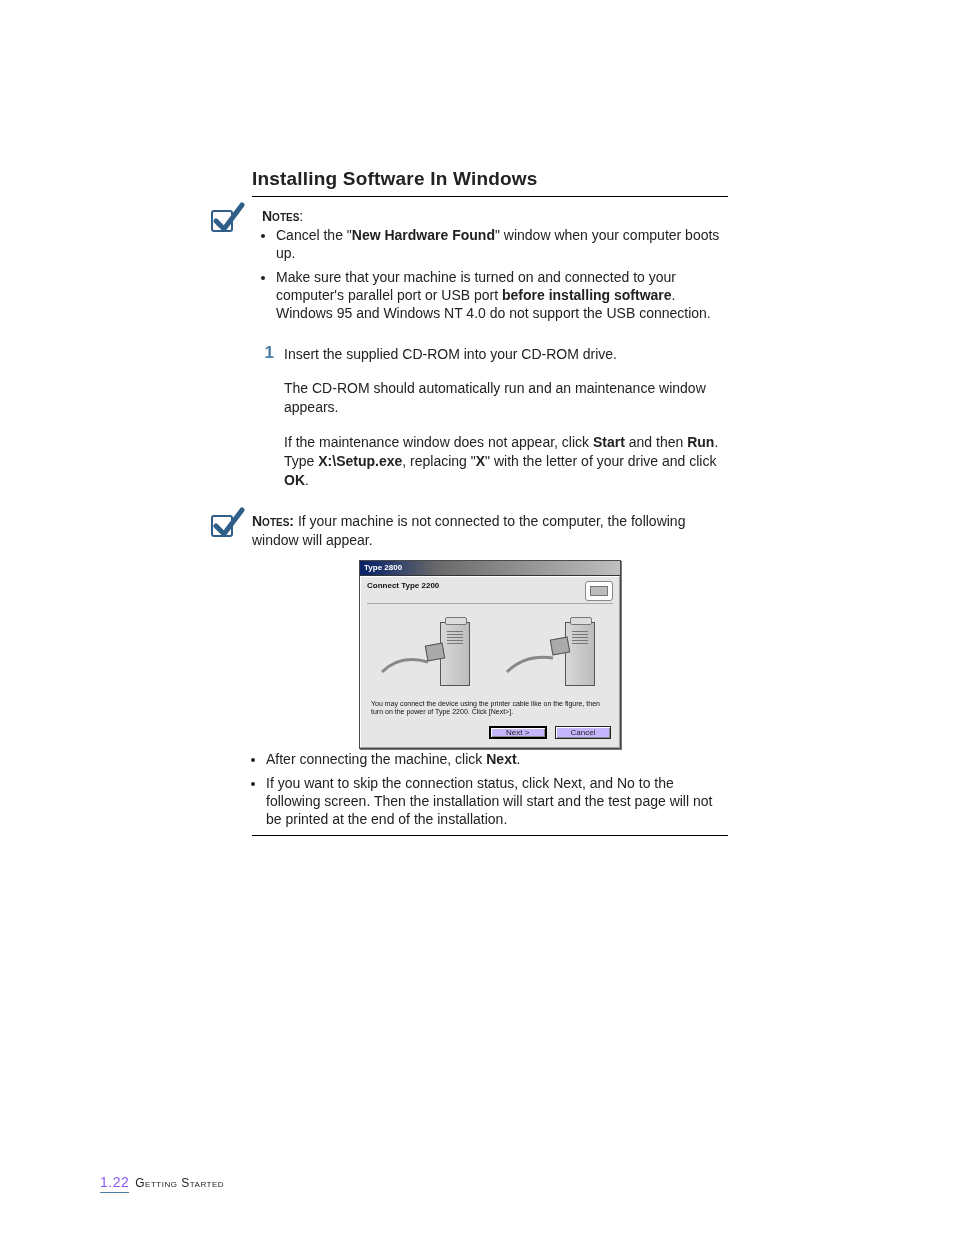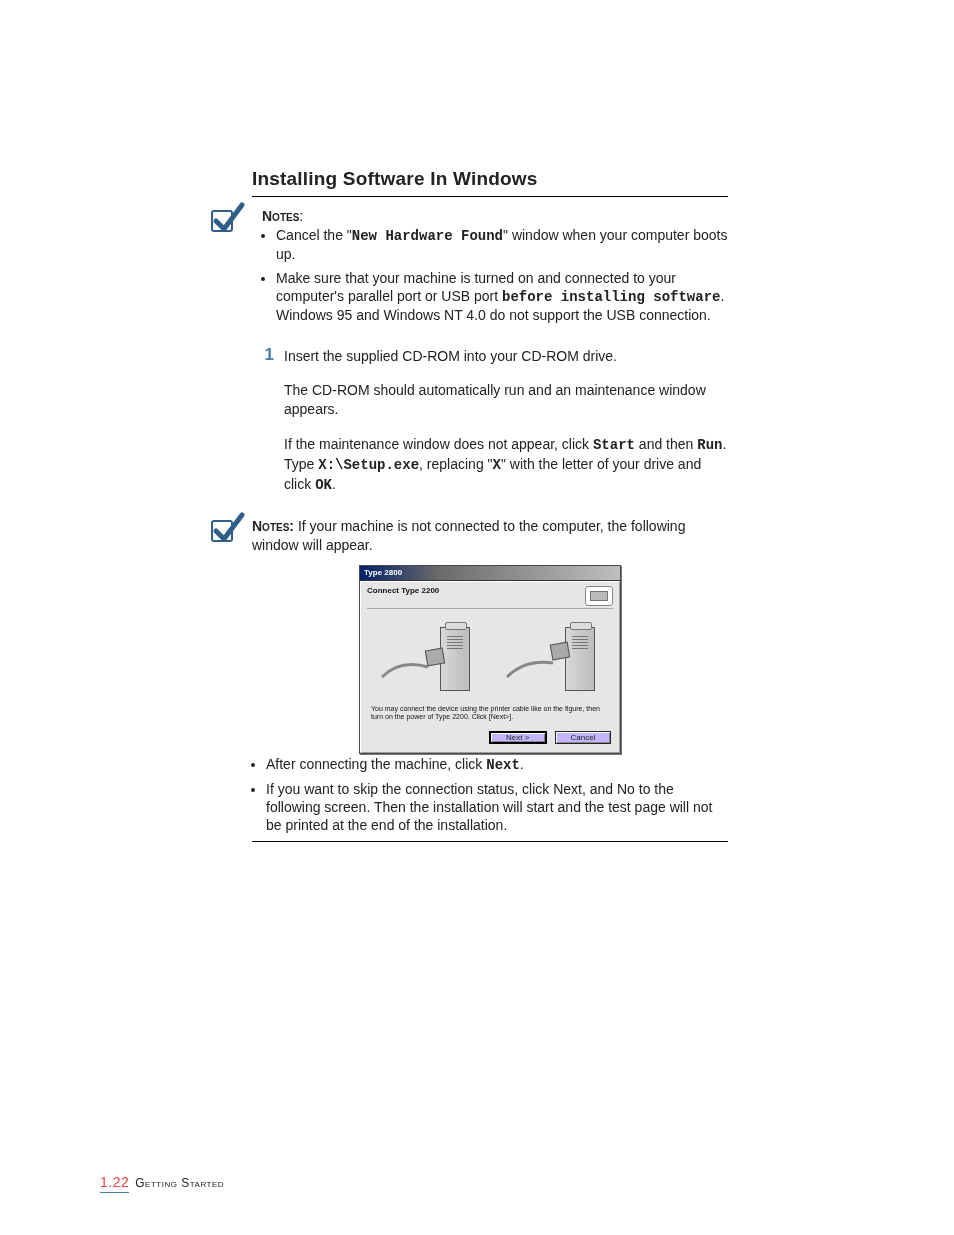--- a/index.html
+++ b/index.html
@@ -224,31 +224,31 @@
     align-items: center;
     font-size: 12px;
   }
   .footer .pagenum-box {
     display: inline-block;
     padding: 2px 0;
     border-bottom: 1.5px solid #4a7ea5;
     margin-right: 6px;
   }
   .footer .pagenum {
-    color: #ef4444;
+    color: #8b5cf6;
     font-size: 14px;
     font-weight: 400;
     letter-spacing: 0.5px;
   }
   .footer .section {
     font-variant: small-caps;
     letter-spacing: 0.5px;
     color: #222;
   }
-  b { font-weight: bold; font-family: Liberation Mono, monospace; }
+  b { font-weight: bold; }
 </style>
 </head>
 <body>
 
 <div class="page">
 
   <div class="content">
 
     <h1>Installing  Software In Windows</h1>
     <hr class="hr1">

